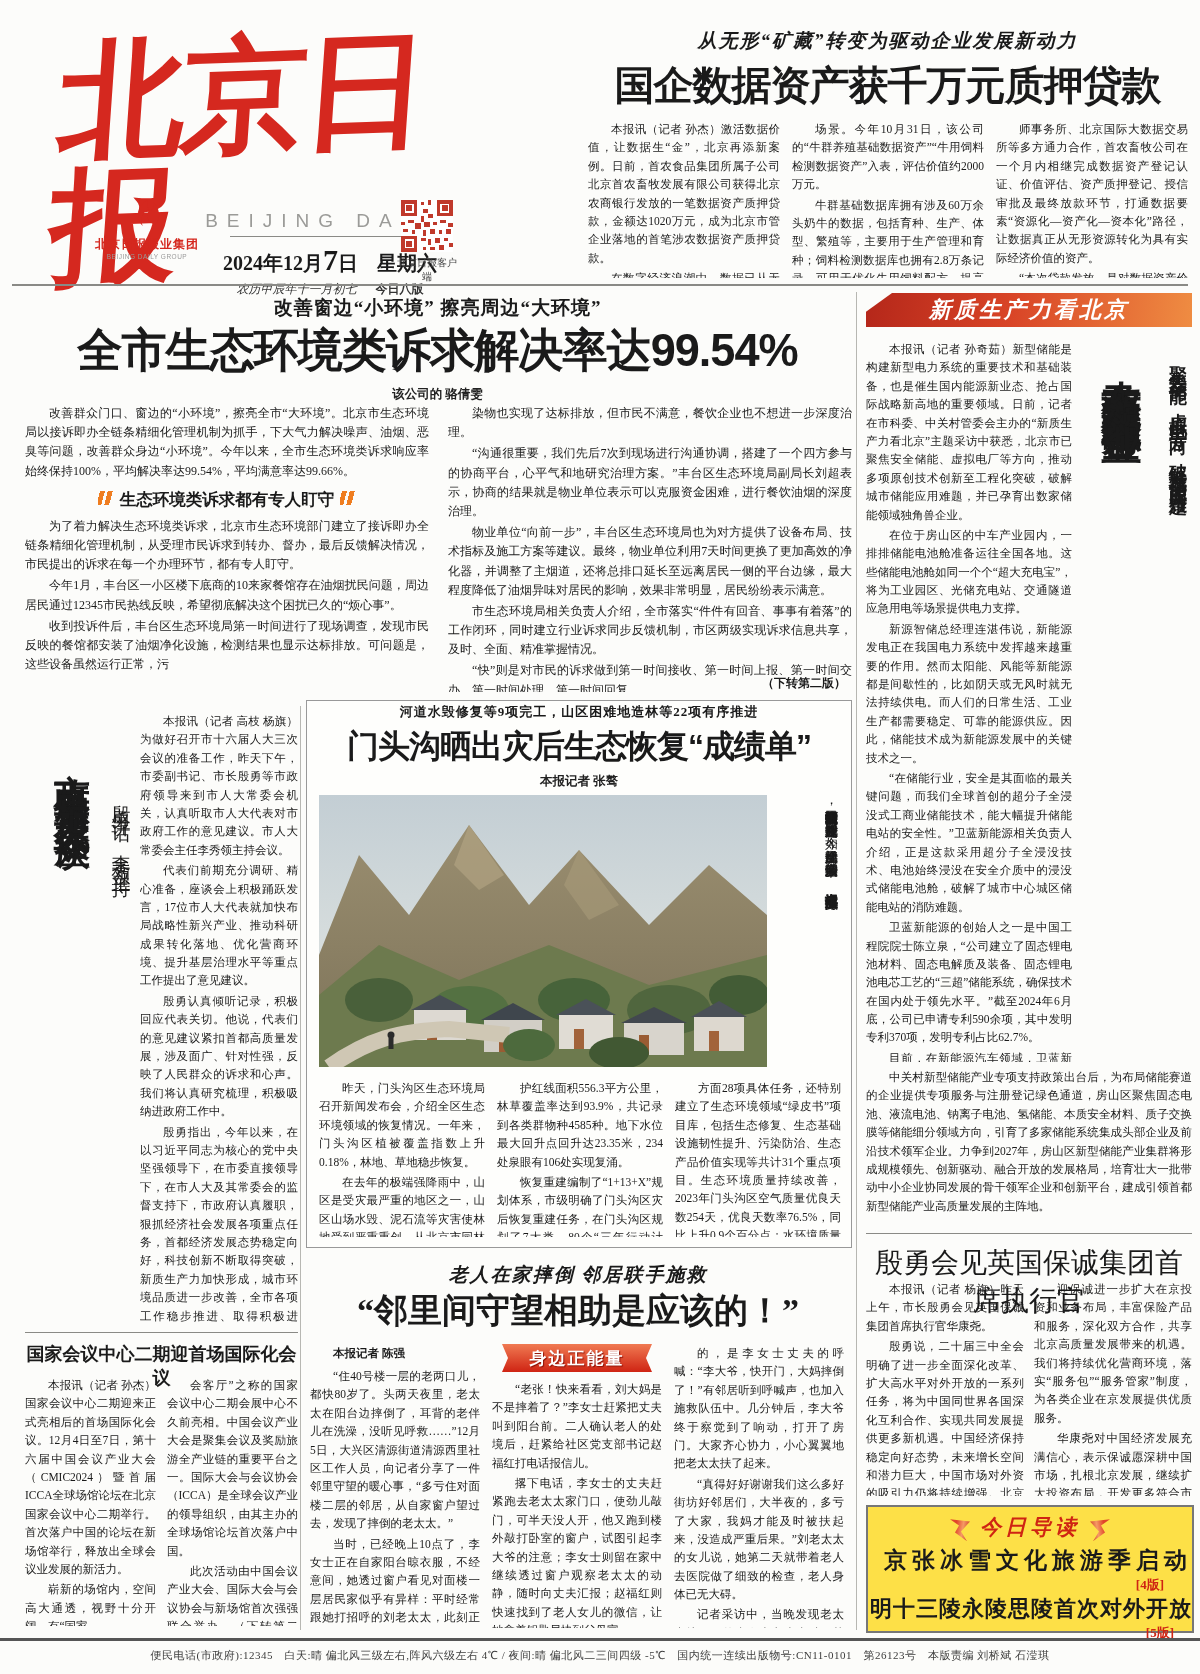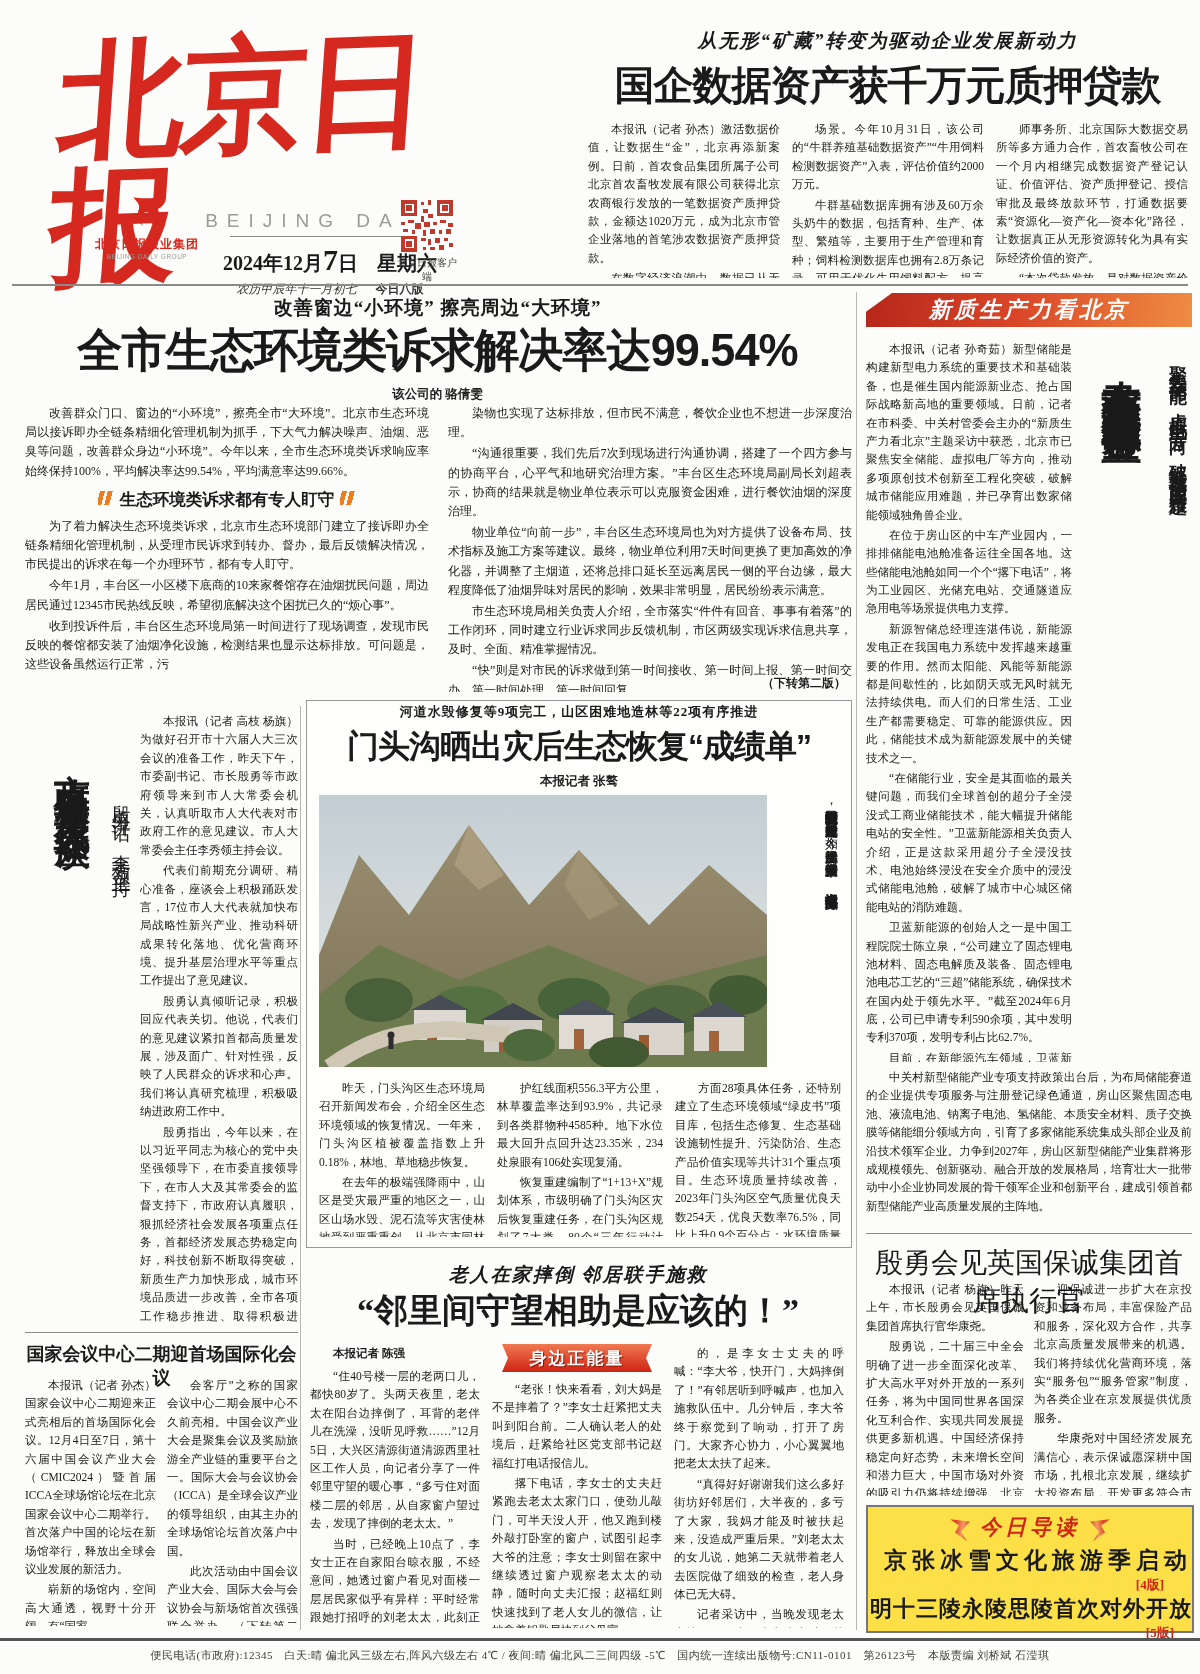--- a/index.html
+++ b/index.html
@@ -178,21 +178,21 @@
 
       <div class="jump">（下转第二版）</div>
     </div>
   </section>
 
   <section>
     <div class="abs badge-npl" style="left:866px;top:293px;width:326px;height:34px;">新质生产力看北京</div>
 
     <div class="abs textcol" style="left:866px;top:340px;width:206px;height:722px;font-size:11.5px;">
         <p>本报讯（记者 孙奇茹）新型储能是构建新型电力系统的重要技术和基础装备，也是催生国内能源新业态、抢占国际战略新高地的重要领域。日前，记者在市科委、中关村管委会主办的“新质生产力看北京”主题采访中获悉，北京市已聚焦安全储能、虚拟电厂等方向，推动多项原创技术创新至工程化突破，破解城市储能应用难题，并已孕育出数家储能领域独角兽企业。</p>
-        <p>在位于房山区的中车产业园内，一排排储能电池舱准备运往全国各地。这些储能电池舱如同一个个“撂下电话”，将为工业园区、光储充电站、交通隧道应急用电等场景提供电力支撑。</p>
+        <p>在位于房山区的中车产业园内，一排排储能电池舱准备运往全国各地。这些储能电池舱如同一个个“超大充电宝”，将为工业园区、光储充电站、交通隧道应急用电等场景提供电力支撑。</p>
         <p>新源智储总经理连湛伟说，新能源发电正在我国电力系统中发挥越来越重要的作用。然而太阳能、风能等新能源都是间歇性的，比如阴天或无风时就无法持续供电。而人们的日常生活、工业生产都需要稳定、可靠的能源供应。因此，储能技术成为新能源发展中的关键技术之一。</p>
         <p>“在储能行业，安全是其面临的最关键问题，而我们全球首创的超分子全浸没式工商业储能技术，能大幅提升储能电站的安全性。”卫蓝新能源相关负责人介绍，正是这款采用超分子全浸没技术、电池始终浸没在安全介质中的浸没式储能电池舱，破解了城市中心城区储能电站的消防难题。</p>
         <p>卫蓝新能源的创始人之一是中国工程院院士陈立泉，“公司建立了固态锂电池材料、固态电解质及装备、固态锂电池电芯工艺的“三超”储能系统，确保技术在国内处于领先水平。”截至2024年6月底，公司已申请专利590余项，其中发明专利370项，发明专利占比62.7%。</p>
         <p>目前，在新能源汽车领域，卫蓝新能源已经与国内多家头部整车企业达成合作，360万时/年产能基地投产后可满足搭载其产品的新车批量交付需求。</p>
       </div>
 
     <div class="abs vert" style="left:1080px;top:348px;width:62px;height:714px;font-size:40px;font-weight:900;letter-spacing:3px;line-height:1.05;overflow:hidden;">本市孕育出数家新型储能独角兽企业</div>
 
     <div class="abs vert" style="left:1150px;top:352px;width:40px;height:706px;font-size:18px;font-weight:bold;letter-spacing:4px;overflow:hidden;">聚焦安全储能、虚拟电厂等方向　破解城市储能应用难题</div>
 

